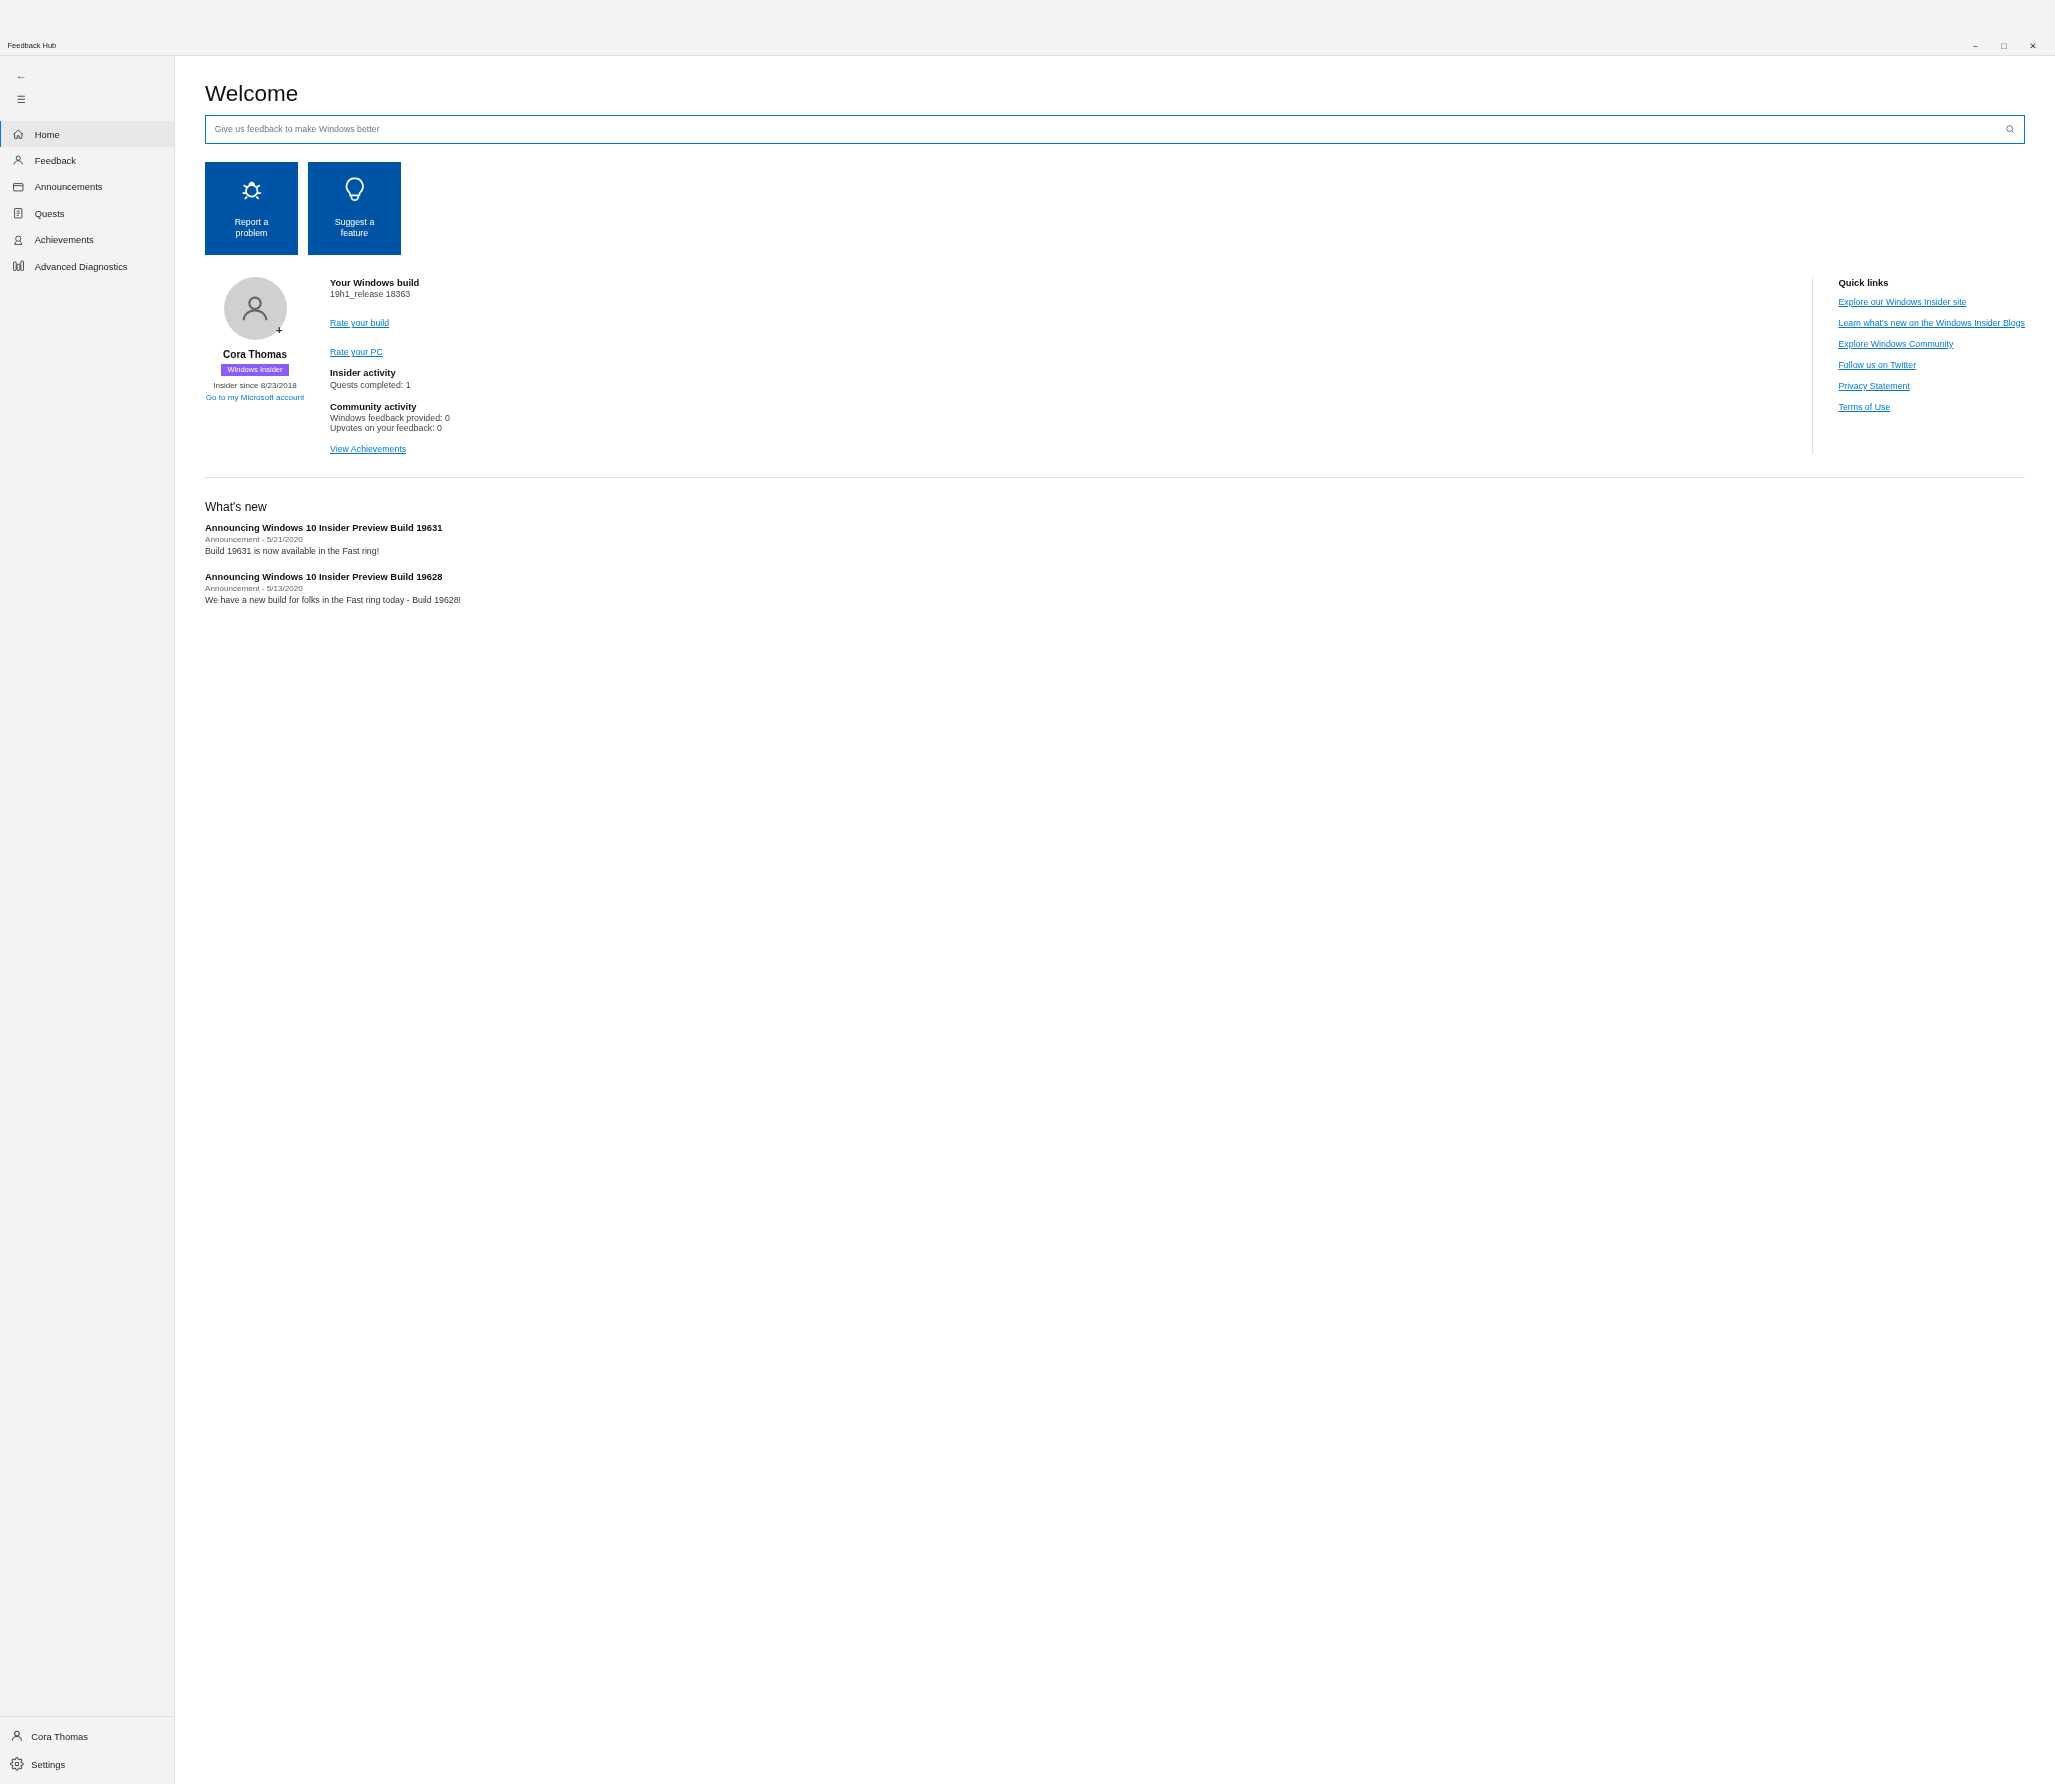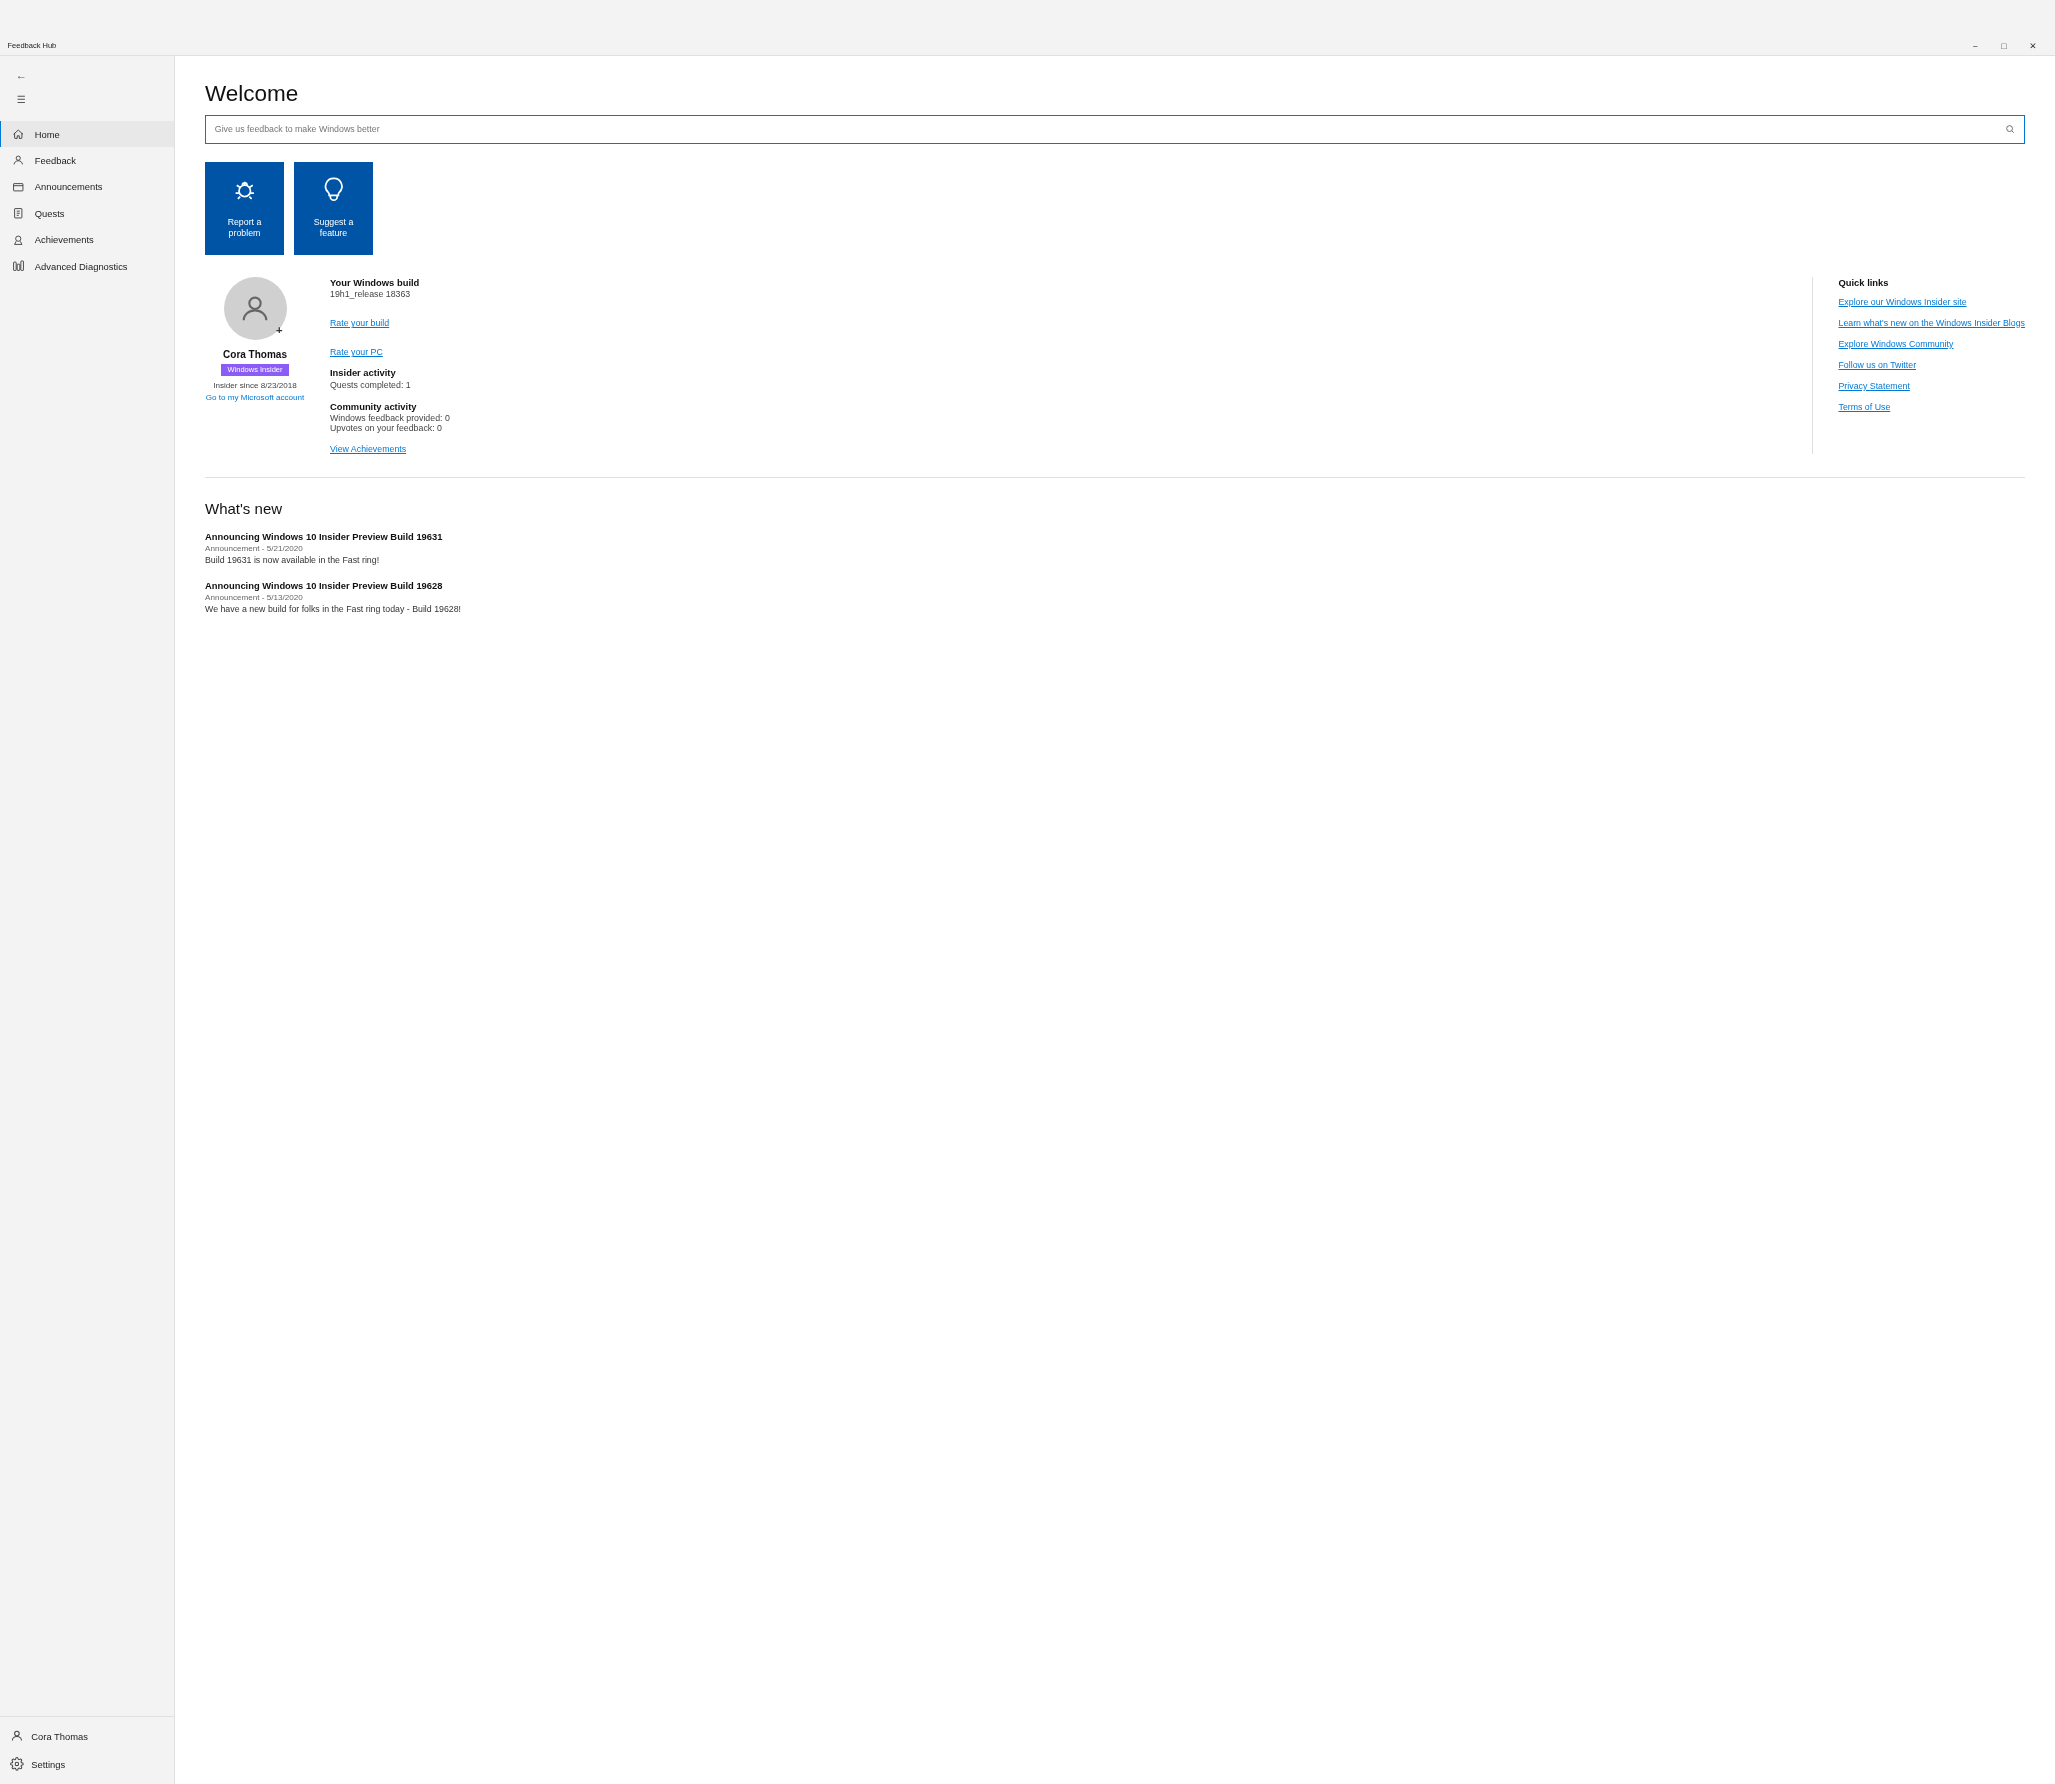--- a/index.html
+++ b/index.html
@@ -103,21 +103,21 @@
     }
     .search-btn {
       width: 27.5px; height: 27.5px; border: none; background: transparent;
       cursor: pointer; display: flex; align-items: center; justify-content: center;
       color: #555; font-size: 10px;
     }
 
     
     .action-tiles { display: flex; gap: 10px; margin-bottom: 22.5px; }
     .action-tile {
-      width: 79px; height: 93px;
+      width: 93px; height: 93px;
       background: #0054a6;
       color: white;
       display: flex; flex-direction: column;
       align-items: center; justify-content: center;
       gap: 6.3px; cursor: pointer;
       text-align: center;
       font-size: 8.8px;
       line-height: 1.3;
     }
     .action-tile-icon { font-size: 19px; }
@@ -160,21 +160,21 @@
     .stat-group { margin-bottom: 11.3px; }
     .stat-title { font-size: 9.4px; font-weight: 600; color: #111; margin-bottom: 1.3px; }
     .stat-value { font-size: 8.8px; color: #444; }
     .stat-link { font-size: 8.8px; color: #0078d4; cursor: pointer; display: block; margin-top: 19px; }
 
     .quick-links { padding-left: 25px; min-width: 163px; }
     .quick-links-title { font-size: 9.4px; font-weight: 600; color: #111; margin-bottom: 7.5px; }
     .quick-link { font-size: 8.8px; color: #0078d4; cursor: pointer; display: block; margin-bottom: 8.8px; line-height: 1.4; }
 
     
-    .whats-new-title { font-size: 15px; font-weight: 300; color: #111; margin-bottom: 14px; }
+    .whats-new-title { font-size: 12px; font-weight: 300; color: #111; margin-bottom: 8px; }
     .news-item { margin-bottom: 15px; }
     .news-item-title { font-size: 9.4px; font-weight: 600; color: #111; margin-bottom: 1.3px; cursor: pointer; }
     .news-item-meta { font-size: 8.1px; color: #666; margin-bottom: 2.5px; }
     .news-item-desc { font-size: 8.8px; color: #333; }
 
     
     .icon-svg { width: 12.5px; height: 12.5px; fill: none; stroke: currentColor; stroke-width: 1.5; }
   </style>
 </head>
 <body>

